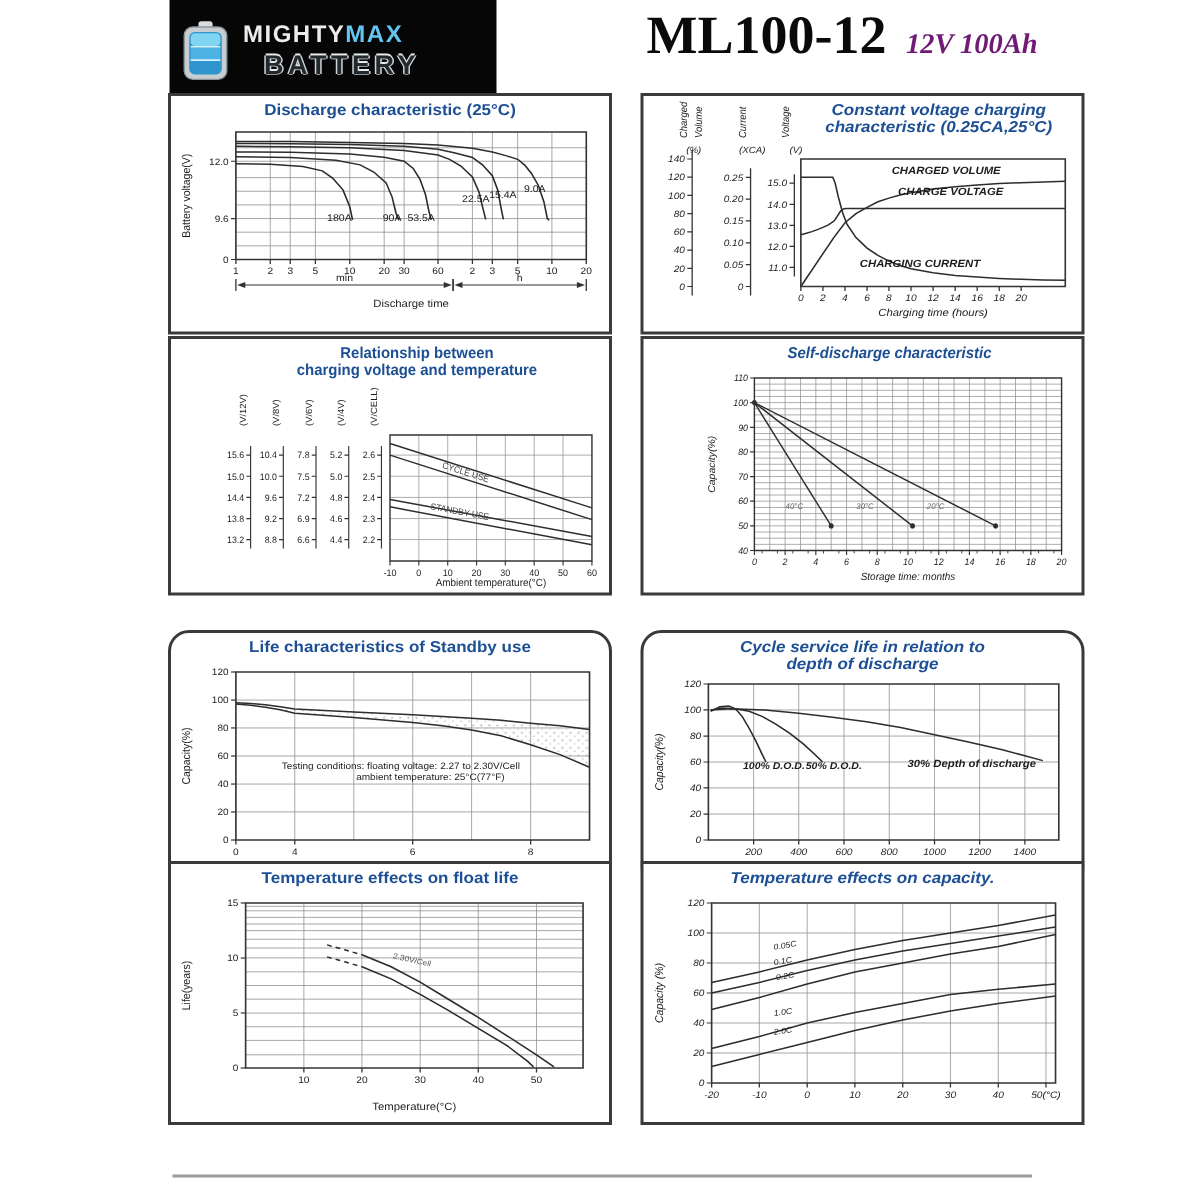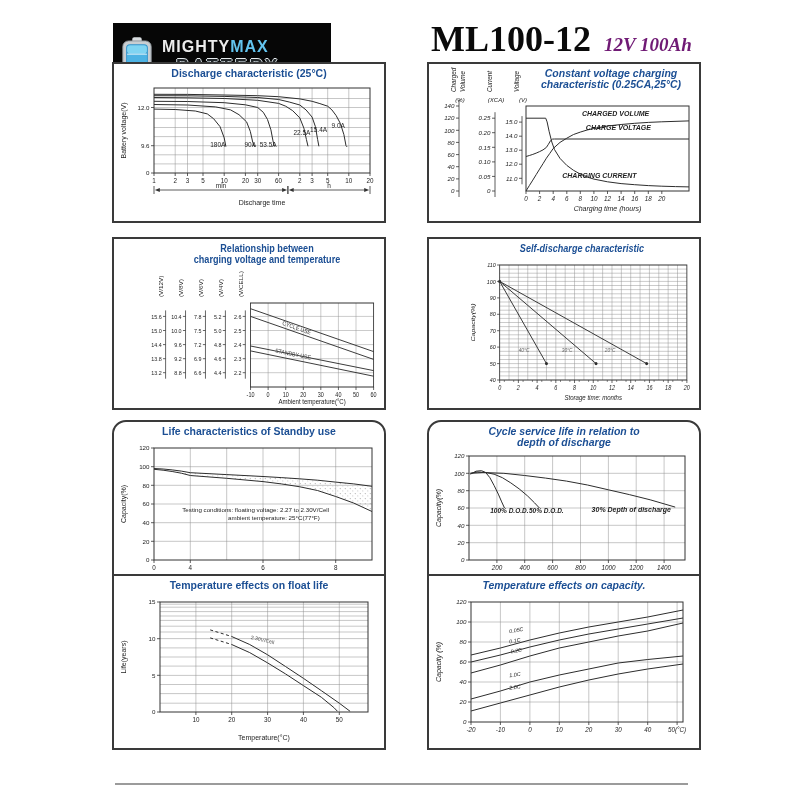--- a/index.html
+++ b/index.html
@@ -1,29 +1,29 @@
 <!DOCTYPE html>
 <html><head>
 <meta charset="utf-8">
 <style>
   html,body{margin:0;padding:0;background:#fff;}
   body{width:800px;height:800px;position:relative;font-family:"Liberation Sans",sans-serif;overflow:hidden;}
-  .logo{position:absolute;left:113px;top:0;width:218px;height:68px;background:#060606;display:flex;align-items:center;padding:2px 7px;box-sizing:border-box;margin-top:23px;}
+  .logo{position:absolute;left:113px;top:0;width:218px;height:68px;background:#060606;display:flex;align-items:center;padding:2px 7px;box-sizing:border-box;}
   .logo-text{margin-left:8px;line-height:1;}
   .logo-l1{font-size:16px;font-weight:bold;letter-spacing:1px;color:#ececec;}
   .logo-l1 .max{color:#63c4ef;}
   .logo-l2{font-size:18px;font-weight:bold;letter-spacing:3px;color:#23282b;margin-top:2px;
     text-shadow:-1px 0 0 #cdd4d8,1px 0 0 #cdd4d8,0 -1px 0 #e6ebee,0 1px 0 #8d969b;padding-left:14px;}
-  .title-block{position:absolute;left:431px;top:18px;width:270px;display:flex;align-items:baseline;}
+  .title-block{position:absolute;left:431px;top:2px;width:270px;display:flex;align-items:baseline;}
   .model{font-family:"Liberation Serif",serif;font-weight:bold;font-size:36px;color:#0a0a0a;}
   .rating{font-family:Liberation Serif, serif;font-weight:bold;font-style:italic;font-size:19px;color:#701a75;margin-left:13px;}
   .panel{position:absolute;border:2px solid #3a3a3a;background:#fff;box-sizing:border-box;}
   .c1{left:112px;}.c2{left:427px;font-style:italic;}
-  .panel{width:274px;}
-  .r1{top:62px;height:161px;}.r2{top:237px;height:173px;padding-left:36px;}.r3{top:420px;height:172px;border-radius:14px;}.r4{top:574px;height:176px;}
+  .panel{width:296px;}
+  .r1{top:62px;height:161px;}.r2{top:224px;height:173px;padding-left:36px;}.r3{top:420px;height:172px;border-radius:14px;}.r4{top:574px;height:176px;}
   .panel svg{display:block;width:100%;height:100%;}
   svg text{font-family:"Liberation Sans",sans-serif;}
   .divider{position:absolute;left:115px;top:783px;width:573px;height:0;border-top:2px solid #9b9b9b;}
 </style>
 </head>
 <body>
 
 <div class="logo">
   <svg width="34" height="42" viewBox="0 0 36 44">
     <rect x="13" y="1" width="10" height="6" rx="2" fill="#d8dcdf"></rect>

